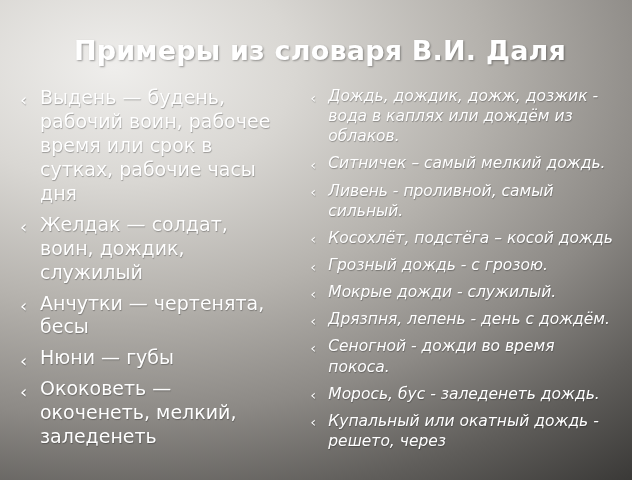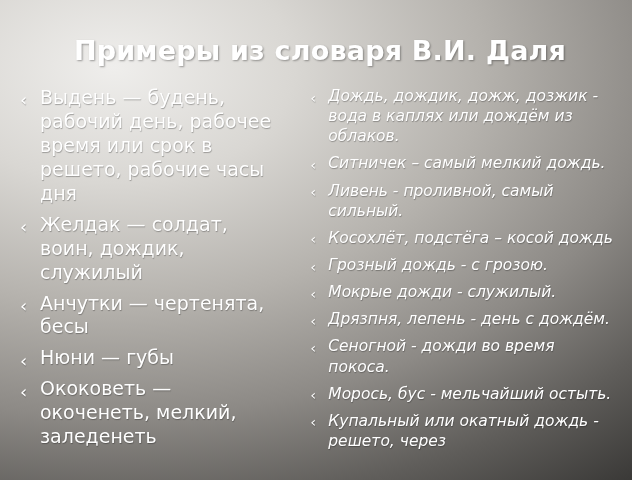--- a/index.html
+++ b/index.html
@@ -93,37 +93,37 @@
 <body>
 
 <div class="slide">
 
   <div class="title">Примеры из словаря В.И. Даля</div>
 
   <div class="columns">
 
     <div class="col col-left">
       <ul class="bullets">
-        <li><span class="dot">‹</span><span>Выдень — будень, рабочий день, рабочее время или срок в решето, рабочие часы дня</span></li>
+        <li><span class="dot">‹</span><span>Выдень — будень, рабочий воин, рабочее время или срок в сутках, рабочие часы дня</span></li>
         <li><span class="dot">‹</span><span>Желдак — солдат, воин, дождик, служилый</span></li>
         <li><span class="dot">‹</span><span>Анчутки — чертенята, бесы</span></li>
         <li><span class="dot">‹</span><span>Нюни — губы</span></li>
         <li><span class="dot">‹</span><span>Ококоветь — окоченеть, мелкий, заледенеть</span></li>
       </ul>
     </div>
 
     <div class="col col-right">
       <ul class="bullets">
         <li><span class="dot">‹</span><span>Дождь, дождик, дожж, дозжик - вода в каплях или дождём из облаков.</span></li>
         <li><span class="dot">‹</span><span>Ситничек – самый мелкий дождь.</span></li>
         <li><span class="dot">‹</span><span>Ливень - проливной, самый сильный.</span></li>
         <li><span class="dot">‹</span><span>Косохлёт, подстёга – косой дождь</span></li>
         <li><span class="dot">‹</span><span>Грозный дождь - с грозою.</span></li>
         <li><span class="dot">‹</span><span>Мокрые дожди - служилый.</span></li>
         <li><span class="dot">‹</span><span>Дрязпня, лепень - день с дождём.</span></li>
         <li><span class="dot">‹</span><span>Сеногной - дожди во время покоса.</span></li>
-        <li><span class="dot">‹</span><span>Морось, бус - мельчайший остыть.</span></li>
+        <li><span class="dot">‹</span><span>Морось, бус - заледенеть дождь.</span></li>
         <li><span class="dot">‹</span><span>Купальный или окатный дождь - решето, через</span></li>
       </ul>
     </div>
 
   </div>
 </div>
 
 </body></html>

